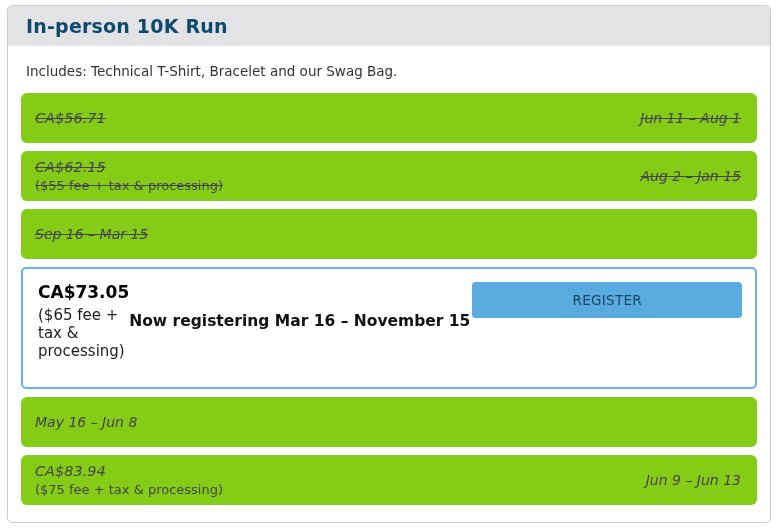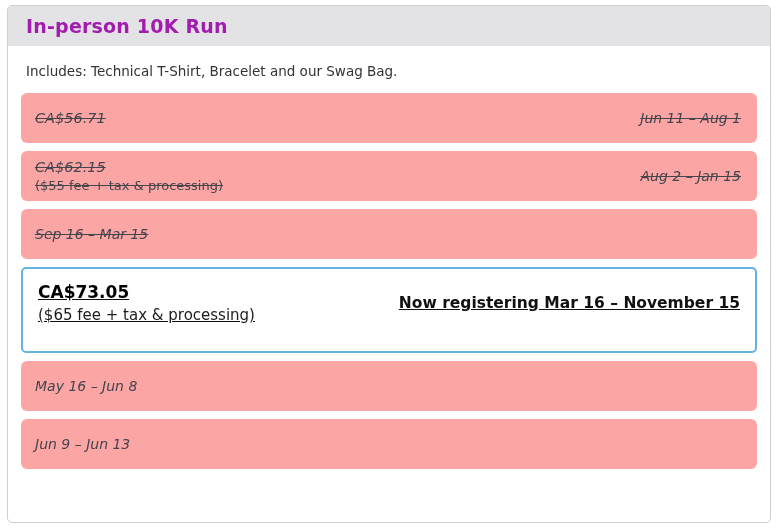--- a/index.html
+++ b/index.html
@@ -21,33 +21,33 @@
   .card-header {
     background: #e3e3e5;
     height: 40px;
     display: flex;
     align-items: center;
     padding: 0 18px;
   }
   .card-title {
     font-size: 19px;
     font-weight: 700;
-    color: #a21caf;
+    color: #0c4a6e;
     letter-spacing: 0.2px;
   }
   .description {
     padding: 17px 18px 12px 18px;
     font-size: 13.5px;
     color: #333333;
   }
   .tiers {
     padding: 2px 13px 0 13px;
   }
   .tier {
-    background: #fca5a5;
+    background: #84cc16;
     border-radius: 6px;
     min-height: 50px;
     margin-bottom: 8px;
     display: flex;
     align-items: center;
     justify-content: space-between;
     padding: 7px 16px 8px 14px;
     color: #45454d;
   }
   .tier .price-block { display: flex; flex-direction: column; gap: 3px; }
@@ -57,25 +57,23 @@
   .tier.past .price,
   .tier.past .fee,
   .tier.past .dates { text-decoration: line-through; }
   .tier.past .fee { font-style: normal; }
   .tier.future .fee { font-style: normal; }
 
   .tier.active {
     background: #ffffff;
     border: 2px solid #66b2e2;
     border-radius: 5px;
-    flex-direction: column;
     align-items: stretch;
     padding: 13px 13px 13px 13px;
     color: #111111;
-    text-decoration: underline;
   }
   .active-top {
     display: flex;
     align-items: center;
     justify-content: space-between;
     margin-bottom: 14px;
     padding: 0 2px;
   }
   .tier.active .price-block { gap: 4px; }
   .tier.active .price {
@@ -146,24 +144,29 @@
     </div>
 
     <div class="tier active">
       <div class="active-top">
         <div class="price-block">
           <span class="price">CA$73.05</span>
           <span class="fee">($65 fee + tax &amp; processing)</span>
         </div>
         <span class="dates">Now registering Mar 16 – November 15</span>
       </div>
+      <button class="register-btn">REGISTER</button>
     </div>
 
     <div class="tier future">
       <span class="dates">May 16 – Jun 8</span>
     </div>
 
     <div class="tier future">
+      <div class="price-block">
+        <span class="price">CA$83.94</span>
+        <span class="fee">($75 fee + tax &amp; processing)</span>
+      </div>
       <span class="dates">Jun 9 – Jun 13</span>
     </div>
 
   </div>
 </div>
 
 </body></html>

